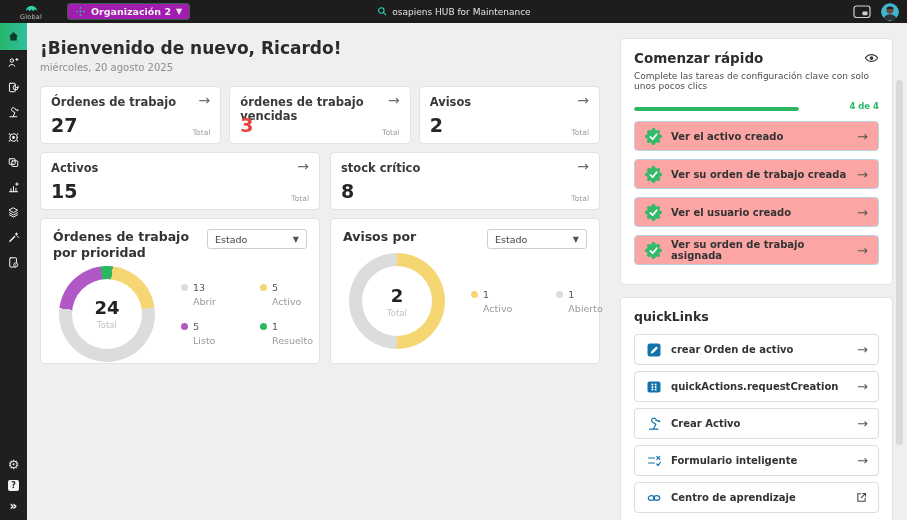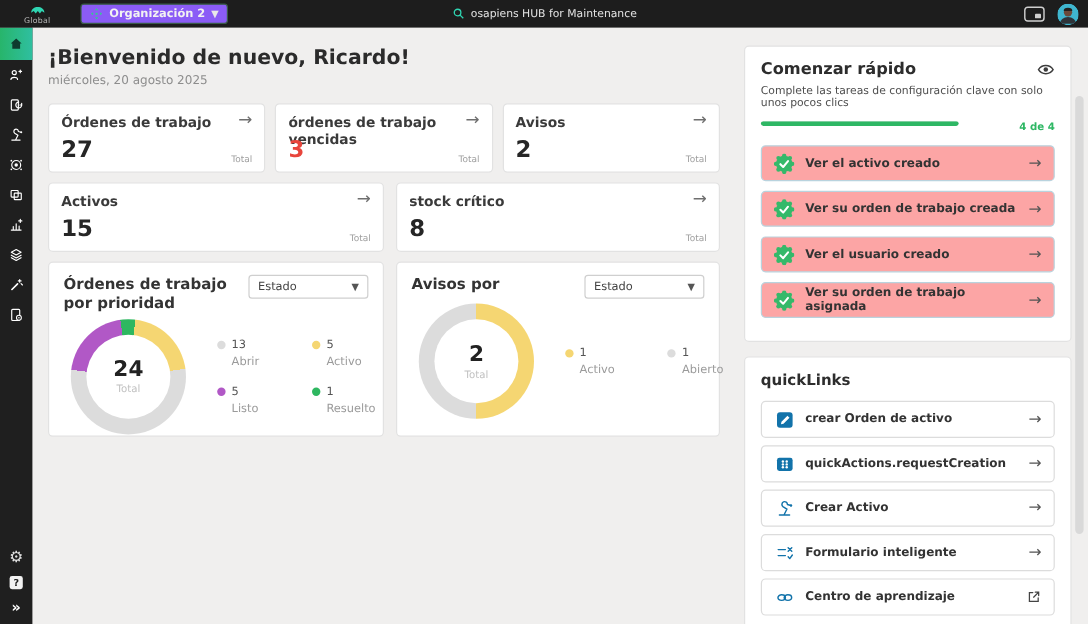--- a/index.html
+++ b/index.html
@@ -4,21 +4,21 @@
 <style>
   * { margin:0; padding:0; box-sizing:border-box; }
   html,body { width:907px; height:520px; overflow:hidden; }
   body { font-family:"DejaVu Sans","Liberation Sans",sans-serif; background:#f0efee; position:relative; color:#2e2e2e; }
 
   
   .topbar { position:absolute; top:0; left:0; width:907px; height:23px; background:#1d1d1d; display:flex; align-items:center; z-index:10; }
   .logo-wrap { margin-left:9px; width:44px; display:flex; flex-direction:column; align-items:center; line-height:1; }
   .logo-wrap svg { display:block; }
   .logo-text { font-size:6.5px; color:#b9b9b9; margin-top:1px; letter-spacing:.2px; }
-  .org-btn { margin-left:14px; height:17px; display:flex; align-items:center; gap:5px; background:#8b5cf6; border:1px solid #3a5c49; border-radius:3px; padding:0 7px; cursor:pointer; }
+  .org-btn { margin-left:14px; height:17px; display:flex; align-items:center; gap:5px; background:#a21caf; border:1px solid #3a5c49; border-radius:3px; padding:0 7px; cursor:pointer; }
   .org-btn .org-label { font-size:9.5px; font-weight:bold; color:#f2f2f2; }
   .org-caret { color:#e8e8e8; font-size:8px; line-height:1; }
   .search-trigger { position:absolute; left:50%; transform:translateX(-50%); display:flex; align-items:center; gap:5px; cursor:pointer; }
   .search-label { font-size:9px; color:#e3e3e3; }
   .topbar-right { margin-left:auto; display:flex; align-items:center; gap:7px; margin-right:8px; }
   .monitor-btn { width:24px; height:17px; display:flex; align-items:center; justify-content:center; cursor:pointer; }
   .avatar { width:18px; height:18px; border-radius:50%; overflow:hidden; cursor:pointer; }
 
   
   .sidebar { position:absolute; top:23px; left:0; bottom:0; width:27px; background:#1f1f1f; display:flex; flex-direction:column; align-items:center; z-index:9; }
@@ -65,21 +65,21 @@
   .lg-top { display:flex; align-items:center; gap:5px; }
   .dot { width:7px; height:7px; border-radius:50%; flex:none; }
   .lg-val { font-size:9.5px; color:#555; }
   .lg-label { font-size:9.5px; color:#9a9a9a; margin-top:3px; margin-left:12px; }
 
   
   .panel { background:#fff; border:1px solid #e2e2e2; border-radius:4px; padding:11px 13px; margin-bottom:12px; }
   .qs-head { display:flex; justify-content:space-between; align-items:center; }
   .qs-title { font-size:13.5px; font-weight:bold; color:#2d2d2d; }
   .qs-sub { font-size:9px; color:#4e4e4e; margin-top:5px; }
-  .progress-row { display:flex; align-items:flex-start; margin-top:10px;gap:44px; }
+  .progress-row { display:flex; align-items:flex-end; margin-top:10px;gap:44px; }
   .progress-track { flex:1; height:4px; border-radius:2px; background:#e4e4e4; overflow:hidden; }
   .progress-fill { height:100%; border-radius:2px; background:#2eb764; }
   .progress-label { font-size:8.5px; font-weight:bold; color:#2eb764; margin-left:6px; }
   .tasks { margin-top:10px; }
   .task-row { height:30px; display:flex; align-items:center; padding:0 10px; background:#fca5a5; border:1px solid #b9d3de; border-radius:4px; margin-bottom:8px; cursor:pointer; }
   .task-badge { width:17px; height:17px; margin-right:9px; flex:none; }
   .task-label { flex:1; font-size:10px; font-weight:600; color:#333; }
   .row-arrow { font-size:13px; color:#555; line-height:1; }
   .qs-footer { font-size:9px; color:#3e3e3e; margin-top:3px; }
   .qs-link { color:#2aa5d8; font-weight:600; cursor:pointer; }

